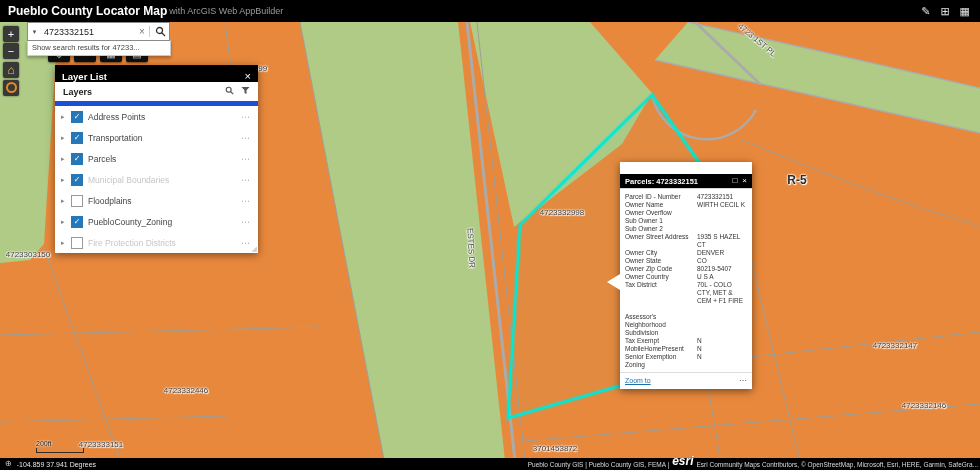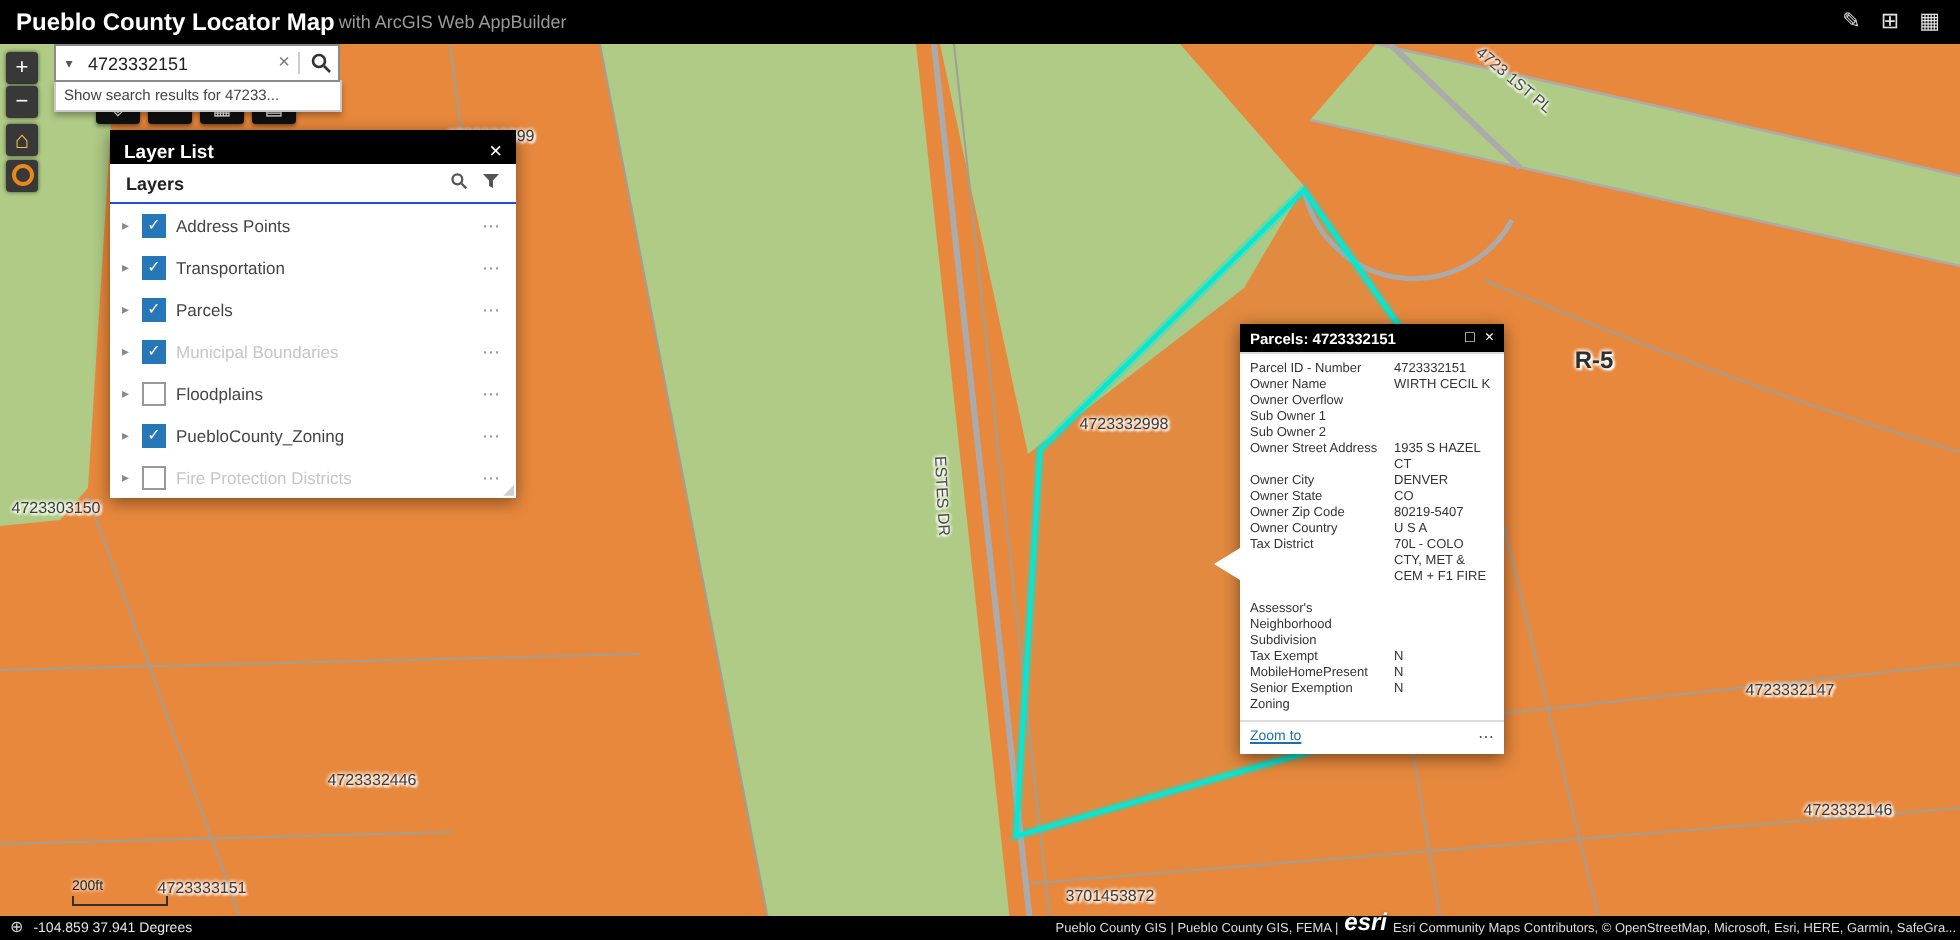--- a/index.html
+++ b/index.html
@@ -54,39 +54,39 @@
               border:1px solid #c9c9c9;border-top:none;font-size:7.5px;color:#444;
               padding:3px 4px;box-shadow:0 2px 3px rgba(0,0,0,.3);cursor:pointer;}
 
   
   .lpanel{position:absolute;left:55px;top:65px;width:203px;background:#fff;z-index:33;
           box-shadow:0 2px 8px rgba(0,0,0,.45);}
   .lphead{height:17px;background:#000;color:#fff;display:flex;align-items:flex-end;
           padding:0 7px;font-size:9.5px;font-weight:bold;}
   .lphead .close{margin-left:auto;font-size:11px;font-weight:normal;cursor:pointer;}
   .lsub{height:19px;display:flex;align-items:center;padding:0 8px;font-size:9px;
-        font-weight:bold;color:#222;border-bottom:1px solid #1d4ed8;}
+        font-weight:bold;color:#222;border-bottom:5px solid #1d4ed8;}
   .licons{margin-left:auto;display:flex;gap:7px;align-items:center;}
   .litem{height:21px;display:flex;align-items:center;padding:0 6px;cursor:default;}
   .arrow{color:#888;font-size:7px;width:9px;cursor:pointer;}
   .cbox{width:10px;height:10px;border:1px solid #999;background:#fff;margin:0 5px 0 1px;
         display:flex;align-items:center;justify-content:center;cursor:pointer;flex:none;}
   .cbox.checked{background:#2677b8;border-color:#2677b8;}
   .cbox i{font-style:normal;color:#fff;font-size:8px;line-height:1;}
   .cbox:not(.checked) i{visibility:hidden;}
   .llabel{flex:1;color:#444;font-size:8.5px;}
   .llabel.dis{color:#c6c6c6;}
   .lmenu{color:#999;font-size:9px;padding-right:2px;cursor:pointer;}
   .lresize{position:absolute;right:1px;bottom:0;color:#cfcfcf;font-size:7px;cursor:se-resize;}
 
   
   .popup{position:absolute;left:620px;top:162px;width:132px;background:#fff;z-index:32;
          box-shadow:0 2px 8px rgba(0,0,0,.5);}
   .phead{height:14px;background:#000;color:#fff;display:flex;align-items:center;
-         padding:0 5px;font-size:7.5px;font-weight:bold;}
+         padding:0 5px;font-size:7.5px;font-weight:bold;margin-top:12px;}
   .phicons{margin-left:auto;display:flex;gap:5px;}
   .phicons span{font-size:8px;font-weight:normal;cursor:pointer;line-height:14px;}
   .pbody{padding:4px 5px 3px;border-top:1px solid #d8d8d8;border-bottom:1px solid #ddd;}
   .prow{display:flex;font-size:6.5px;line-height:8px;color:#333;}
   .plabel{width:72px;flex:none;}
   .pval{flex:1;}
   .prow.spacer{height:8px;}
   .pfoot{display:flex;align-items:center;padding:3px 5px 4px;}
   .zoomto{color:#1b6fae;text-decoration:underline;font-size:7px;cursor:pointer;}
   .pmenu{margin-left:auto;color:#555;font-size:8px;cursor:pointer;}

